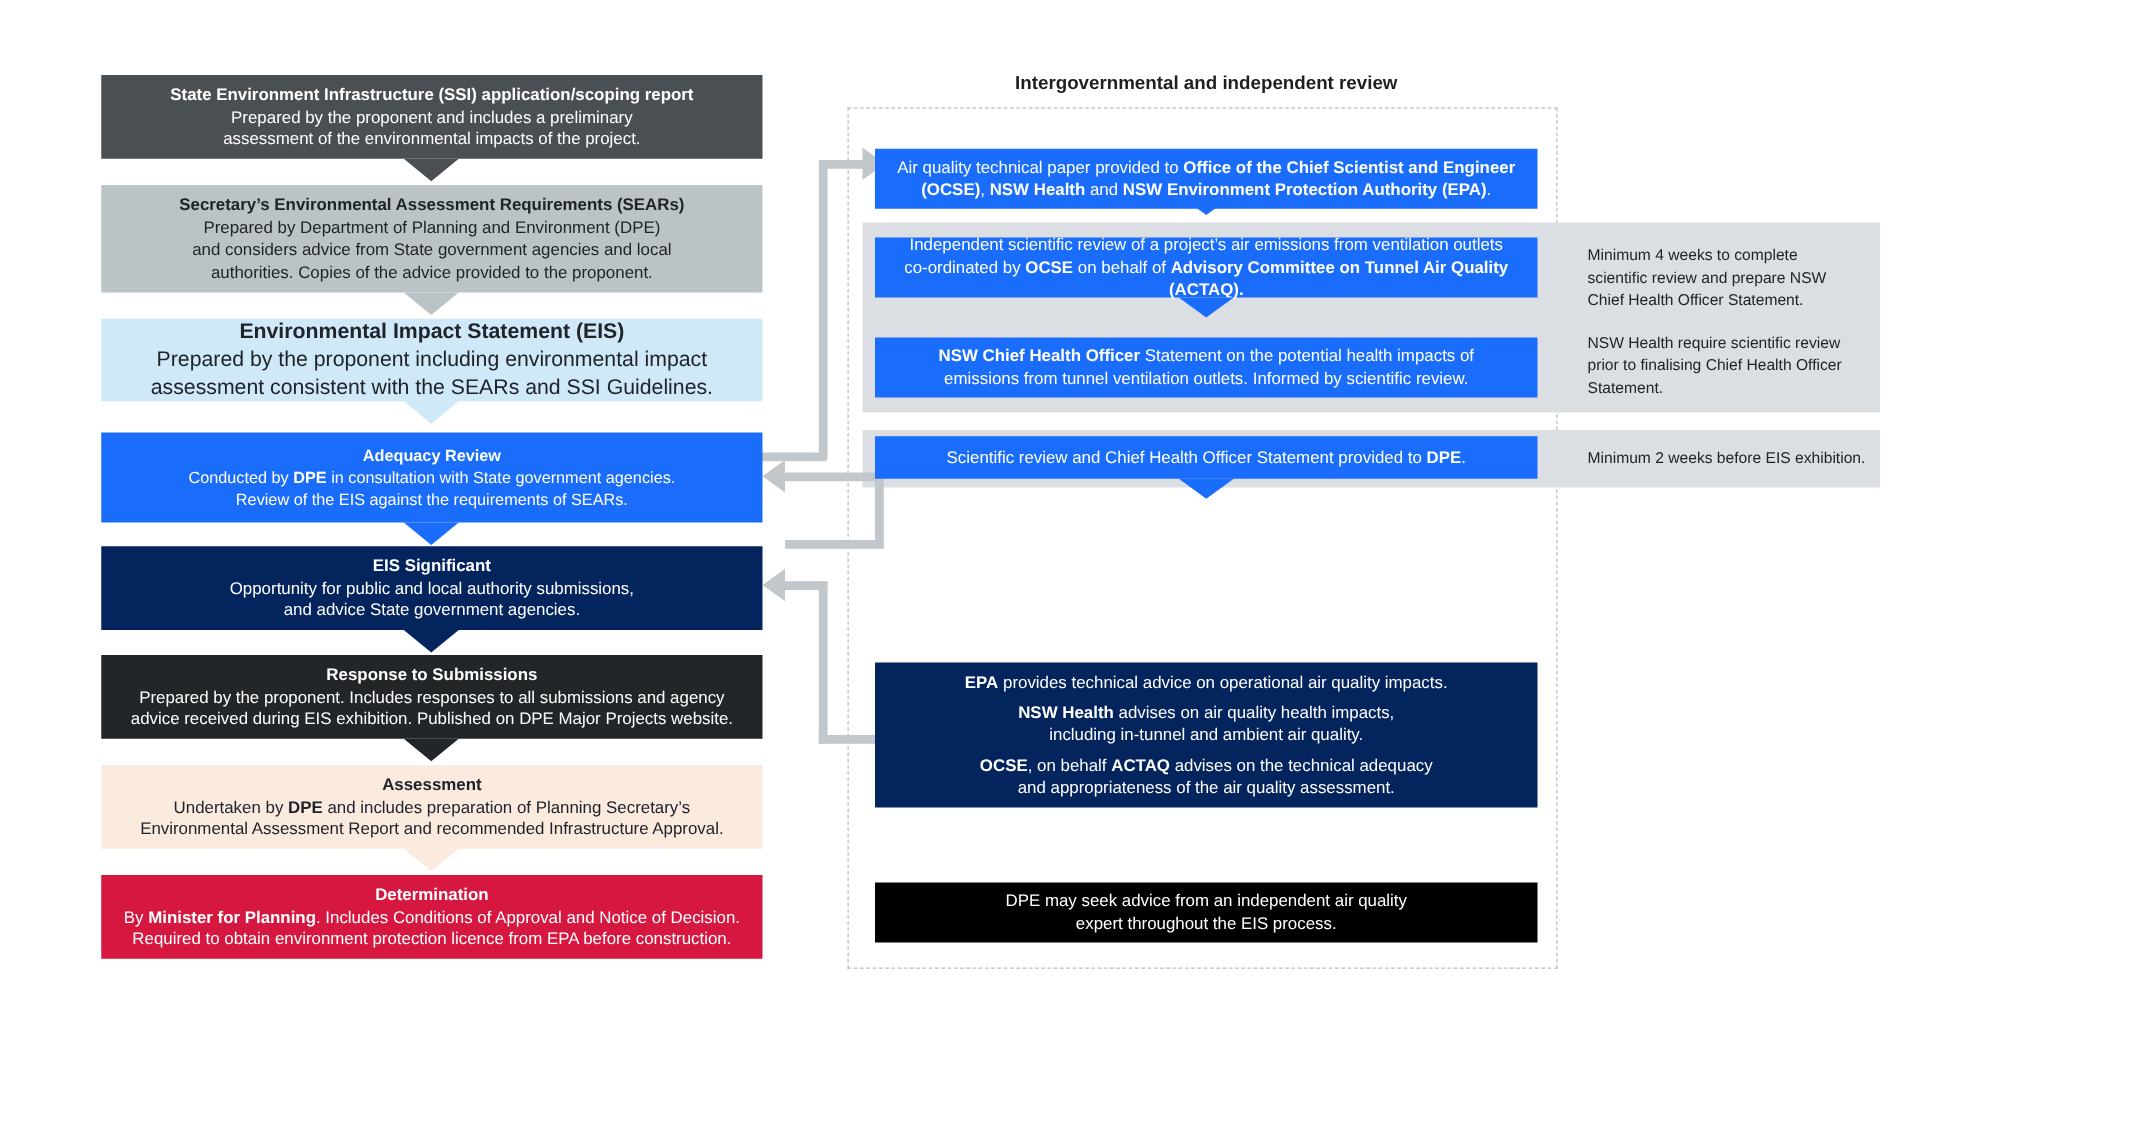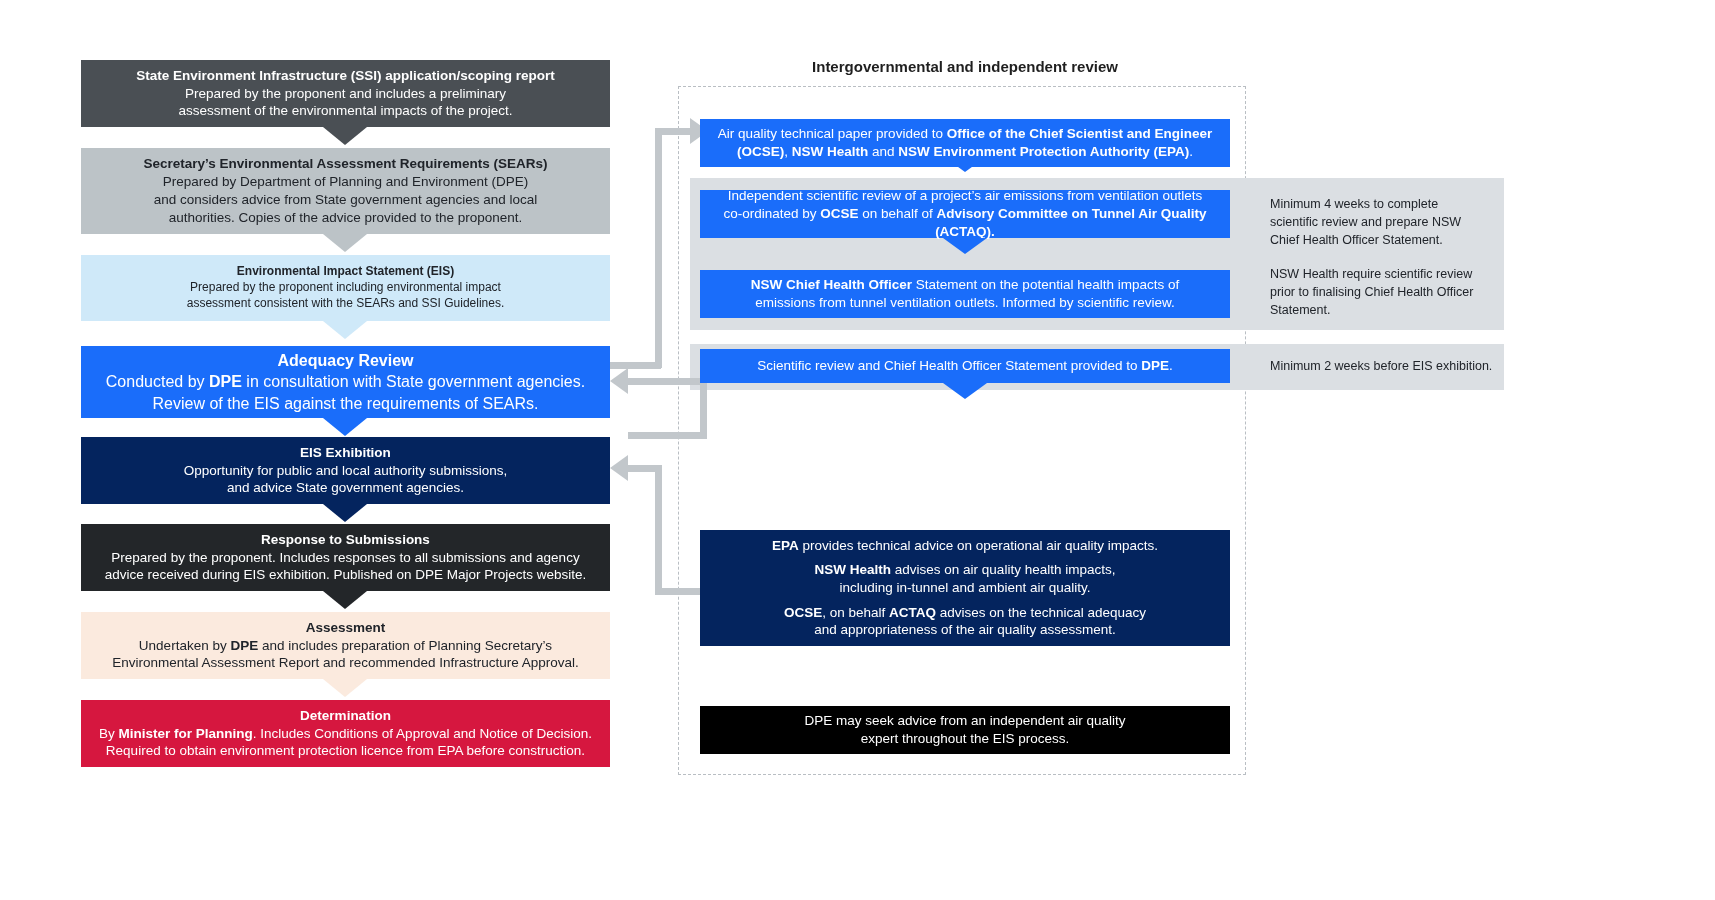--- a/index.html
+++ b/index.html
@@ -115,36 +115,36 @@
   <div class="notch" style="left:323px;top:127px;border-top:18px solid #4a4f54;"></div>
 
   <div class="box l-sears" style="left:81px;top:148px;width:529px;height:86px;font-size:13.5px;padding:0 14px;">
     <span class="title">Secretary’s Environmental Assessment Requirements (SEARs)</span>
     <span class="line">Prepared by Department of Planning and Environment (DPE)</span>
     <span class="line">and considers advice from State government agencies and local</span>
     <span class="line">authorities. Copies of the advice provided to the proponent.</span>
   </div>
   <div class="notch" style="left:323px;top:234px;border-top:18px solid #bcc3c7;"></div>
 
-  <div class="box l-eis" style="left:81px;top:255px;width:529px;height:66px;font-size:12px;padding:0 14px;">
+  <div class="box l-eis" style="left:81px;top:255px;width:529px;height:66px;font-size:17px;padding:0 14px;">
     <span class="title">Environmental Impact Statement (EIS)</span>
     <span class="line">Prepared by the proponent including environmental impact</span>
     <span class="line">assessment consistent with the SEARs and SSI Guidelines.</span>
   </div>
   <div class="notch" style="left:323px;top:321px;border-top:18px solid #cfe9f9;"></div>
 
-  <div class="box l-adequacy" style="left:81px;top:346px;width:529px;height:72px;font-size:16px;padding:0 14px;">
+  <div class="box l-adequacy" style="left:81px;top:346px;width:529px;height:72px;font-size:13px;padding:0 14px;">
     <span class="title">Adequacy Review</span>
     <span class="line">Conducted by <b>DPE</b> in consultation with State government agencies.</span>
     <span class="line">Review of the EIS against the requirements of SEARs.</span>
   </div>
   <div class="notch" style="left:323px;top:418px;border-top:18px solid #1a6dfa;"></div>
 
   <div class="box l-exhib" style="left:81px;top:437px;width:529px;height:67px;font-size:13.5px;padding:0 14px;">
-    <span class="title">EIS Exhibition</span>
+    <span class="title">EIS Significant</span>
     <span class="line">Opportunity for public and local authority submissions,</span>
     <span class="line">and advice State government agencies.</span>
   </div>
   <div class="notch" style="left:323px;top:504px;border-top:18px solid #04245e;"></div>
 
   <div class="box l-response" style="left:81px;top:524px;width:529px;height:67px;font-size:13.5px;padding:0 10px;">
     <span class="title">Response to Submissions</span>
     <span class="line">Prepared by the proponent. Includes responses to all submissions and agency</span>
     <span class="line">advice received during EIS exhibition. Published on DPE Major Projects website.</span>
   </div>

